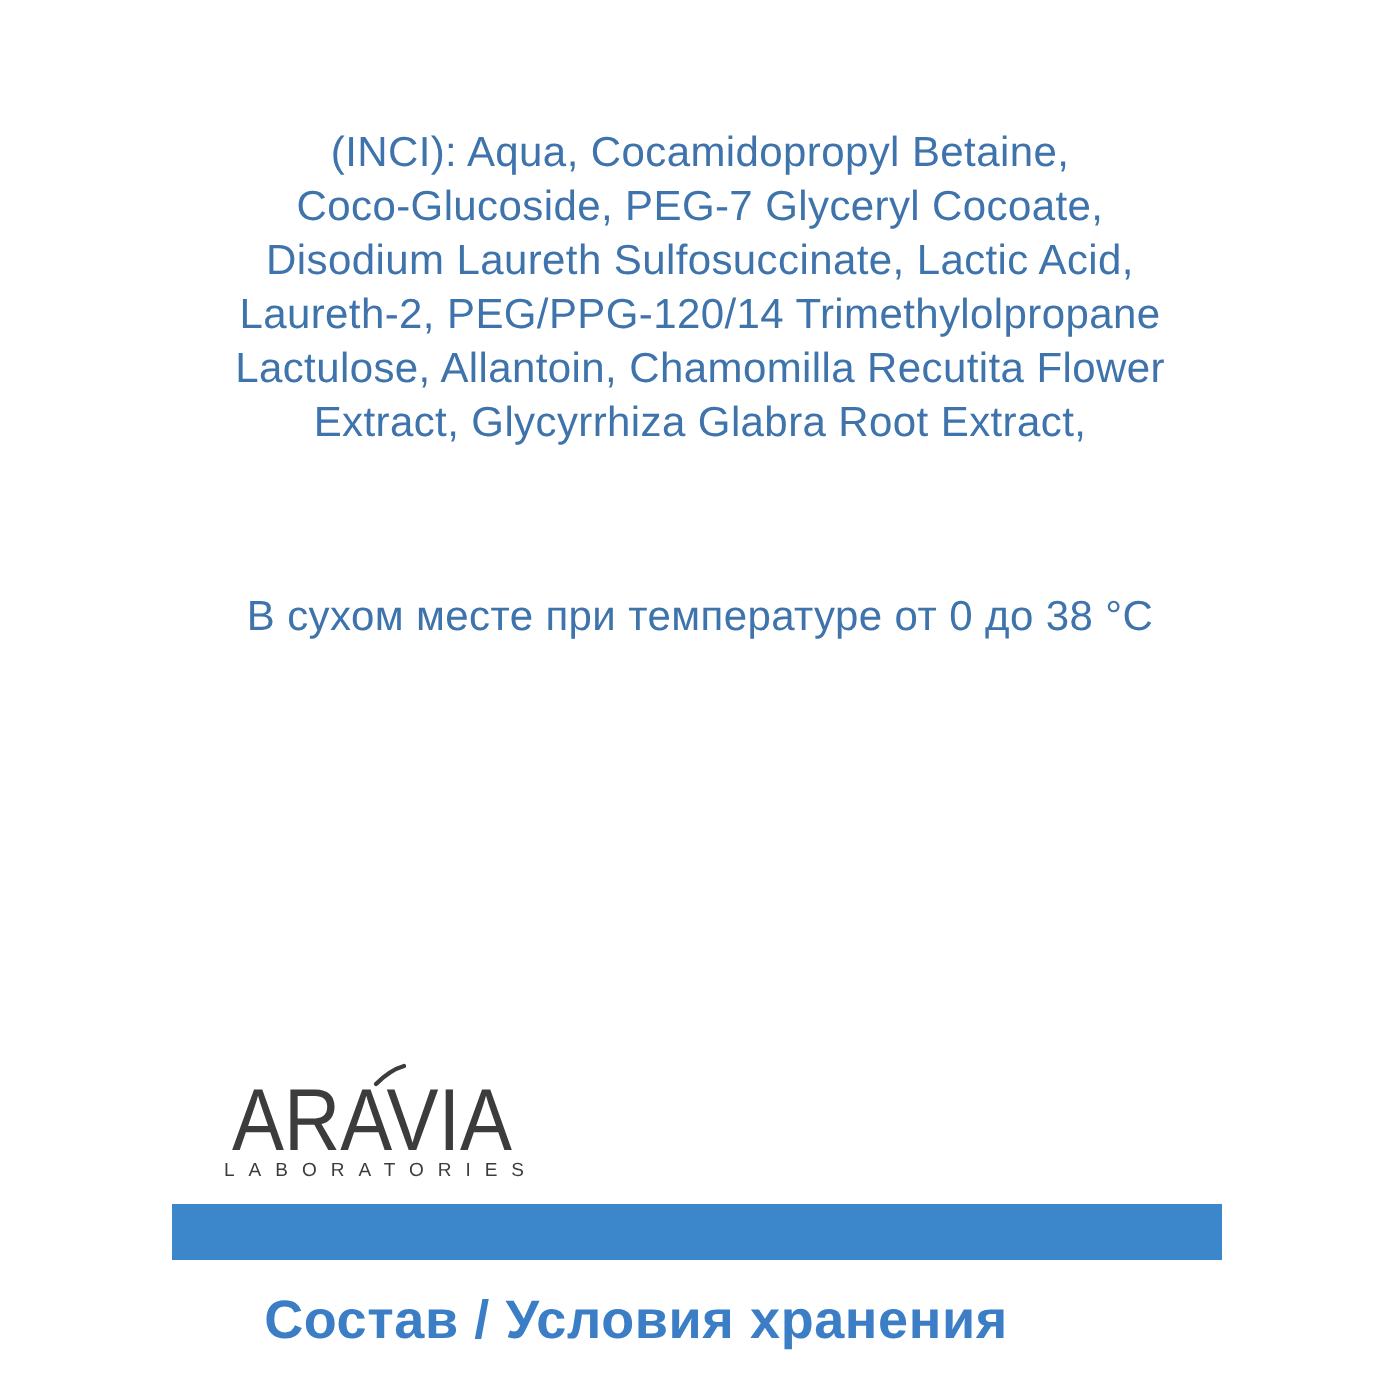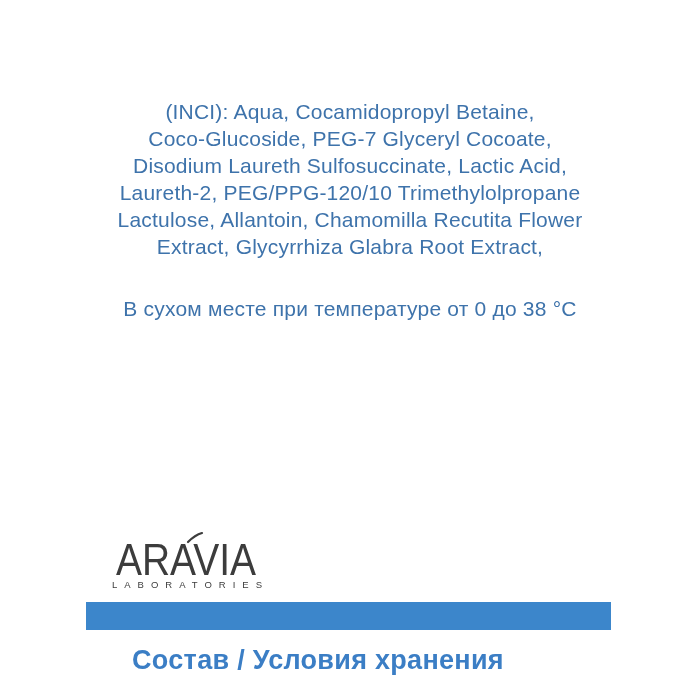--- a/index.html
+++ b/index.html
@@ -23,21 +23,20 @@
   .ingredients {
     position: absolute;
     top: 63px;
     left: 0;
     width: 700px;
     text-align: center;
     color: var(--body-text);
     font-size: 21px;
     line-height: 27px;
     letter-spacing: 0.2px;
-    margin-top: 35px;
   }
   .storage {
     position: absolute;
     top: 295px;
     left: 0;
     width: 700px;
     text-align: center;
     color: var(--body-text);
     font-size: 21px;
     line-height: 27px;
@@ -75,21 +74,21 @@
 </style>
 </head>
 <body>
 
 <div class="canvas">
 
   <div class="ingredients">
     <div>(INCI): Aqua, Cocamidopropyl Betaine,</div>
     <div>Coco-Glucoside, PEG-7 Glyceryl Cocoate,</div>
     <div>Disodium Laureth Sulfosuccinate, Lactic Acid,</div>
-    <div>Laureth-2, PEG/PPG-120/10 Trimethylolpropane</div>
+    <div>Laureth-2, PEG/PPG-120/14 Trimethylolpropane</div>
     <div>Lactulose, Allantoin, Chamomilla Recutita Flower</div>
     <div>Extract, Glycyrrhiza Glabra Root Extract,</div>
   </div>
 
   <div class="storage">В сухом месте при температуре от 0 до 38 °С</div>
 
   <div class="logo">
     <svg viewBox="0 0 158 60" xmlns="http://www.w3.org/2000/svg">
       <path class="flourish" d="M 94 2 Q 87 4 80 11"></path>
       <text x="8" y="44" font-size="44" textLength="140" lengthAdjust="spacingAndGlyphs">ARAVIA</text>

